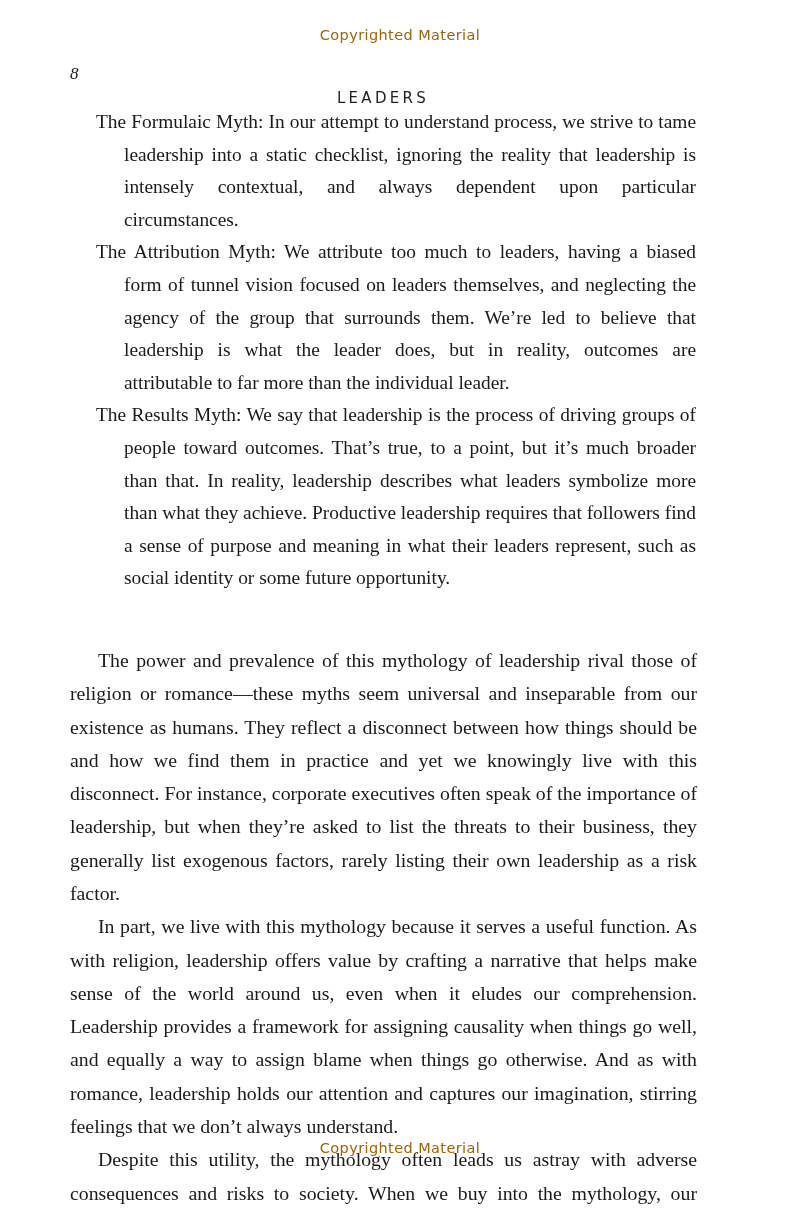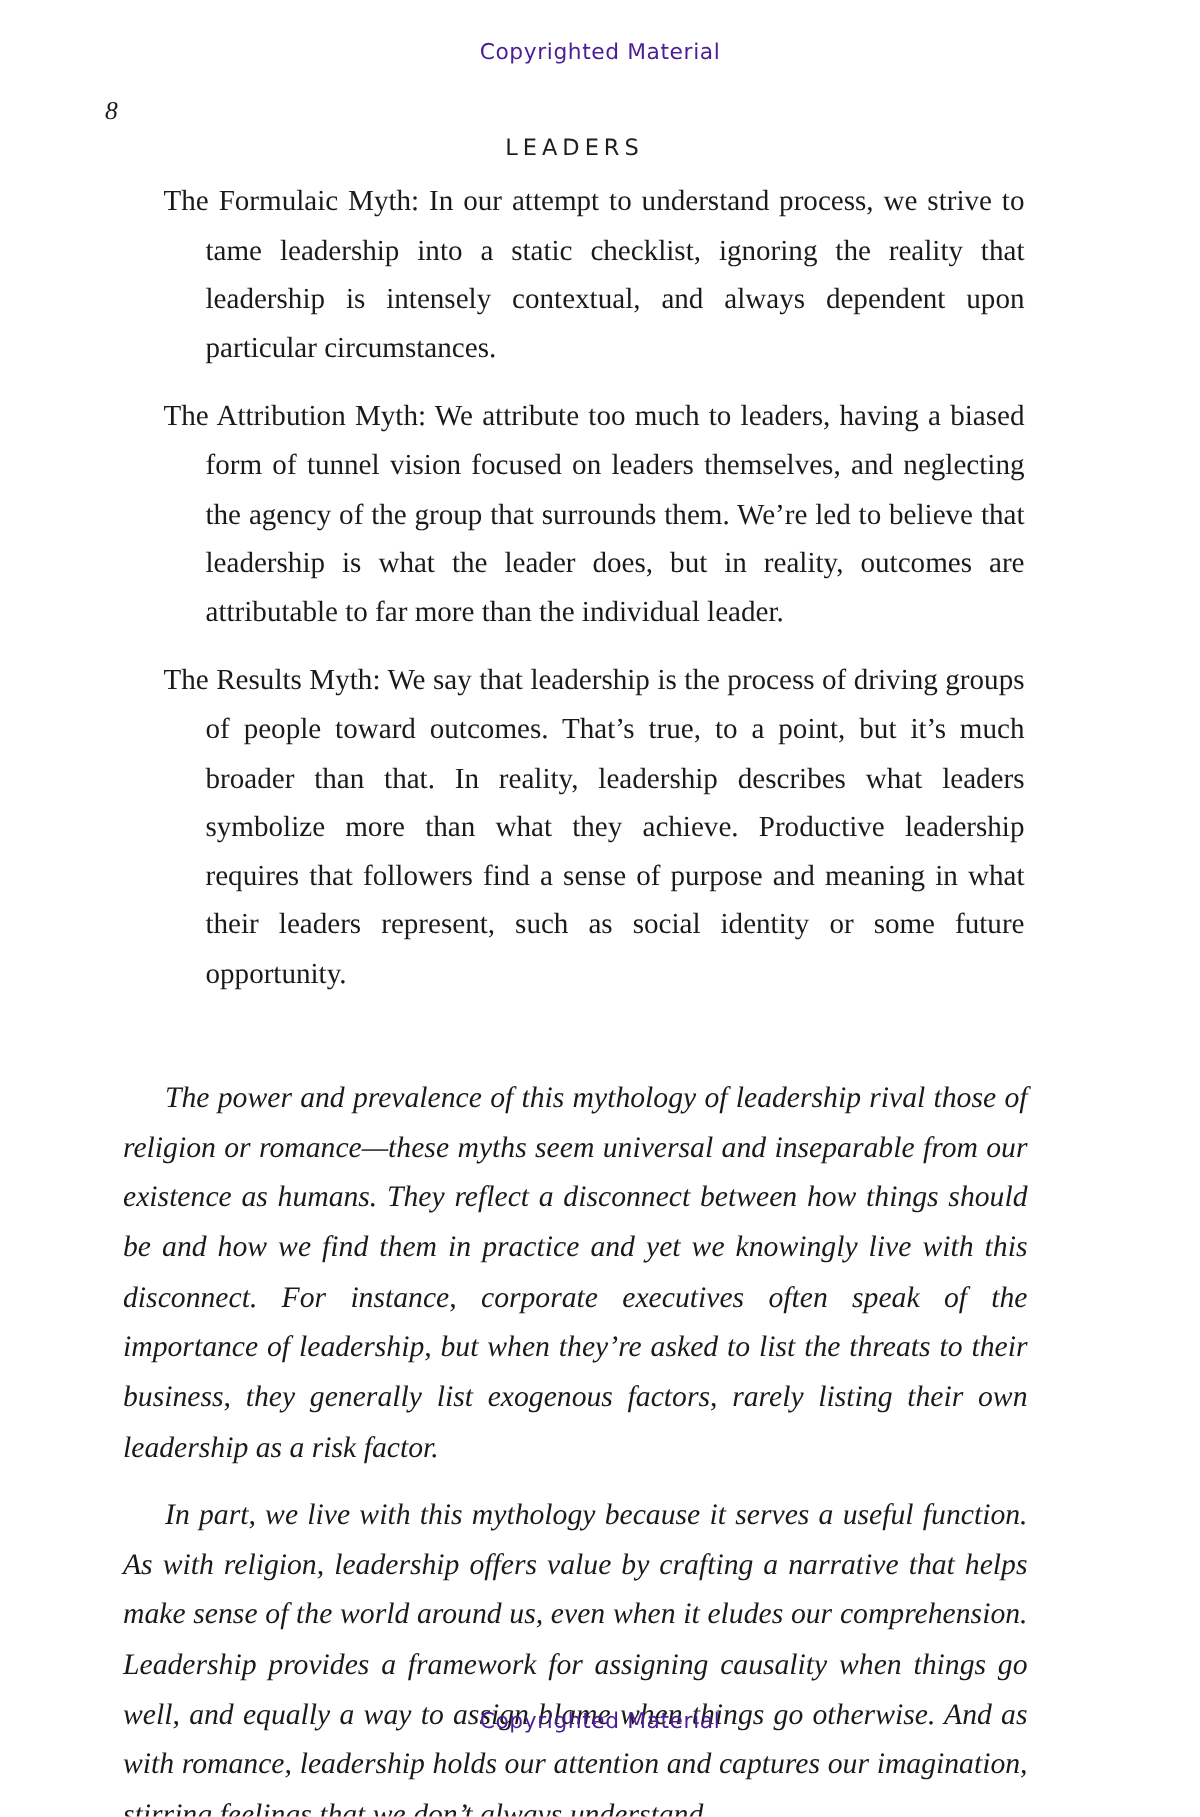--- a/index.html
+++ b/index.html
@@ -23,21 +23,21 @@
 
   
   .watermark {
     position: absolute;
     left: 0;
     width: 800px;
     text-align: center;
     font-family: "DejaVu Sans", sans-serif;
     font-size: 14.5px;
     letter-spacing: 0.4px;
-    color: #4c1d95;
+    color: #a16207;
     white-space: nowrap;
   }
   .watermark-top { top: 27px; }
   .watermark-bottom { top: 1140px; }
 
   
   .runhead {
     position: absolute;
     top: 62px;
     left: 70px;
@@ -84,37 +84,36 @@
     width: 600px;
     margin-left: 26px;
   }
   .myth-item {
     font-size: 19.4px;
     line-height: 32.6px;
     text-align: justify;
     text-align-last: left;
     text-indent: -28px;
     padding-left: 28px;
-    margin: 13px;
+    margin: 0;
     hyphens: none;
   }
 
   
   .body-block {
     margin-top: 49px;
   }
   .body-para {
     font-size: 19.8px;
     line-height: 33.3px;
     text-align: justify;
     text-align-last: left;
     text-indent: 28px;
-    margin: 12px;
+    margin: 0;
     hyphens: none;
-    font-style: italic;
   }
 </style>
 </head>
 <body>
 
 <div class="page">
 
   <div class="watermark watermark-top">Copyrighted Material</div>
 
   <div class="runhead">

